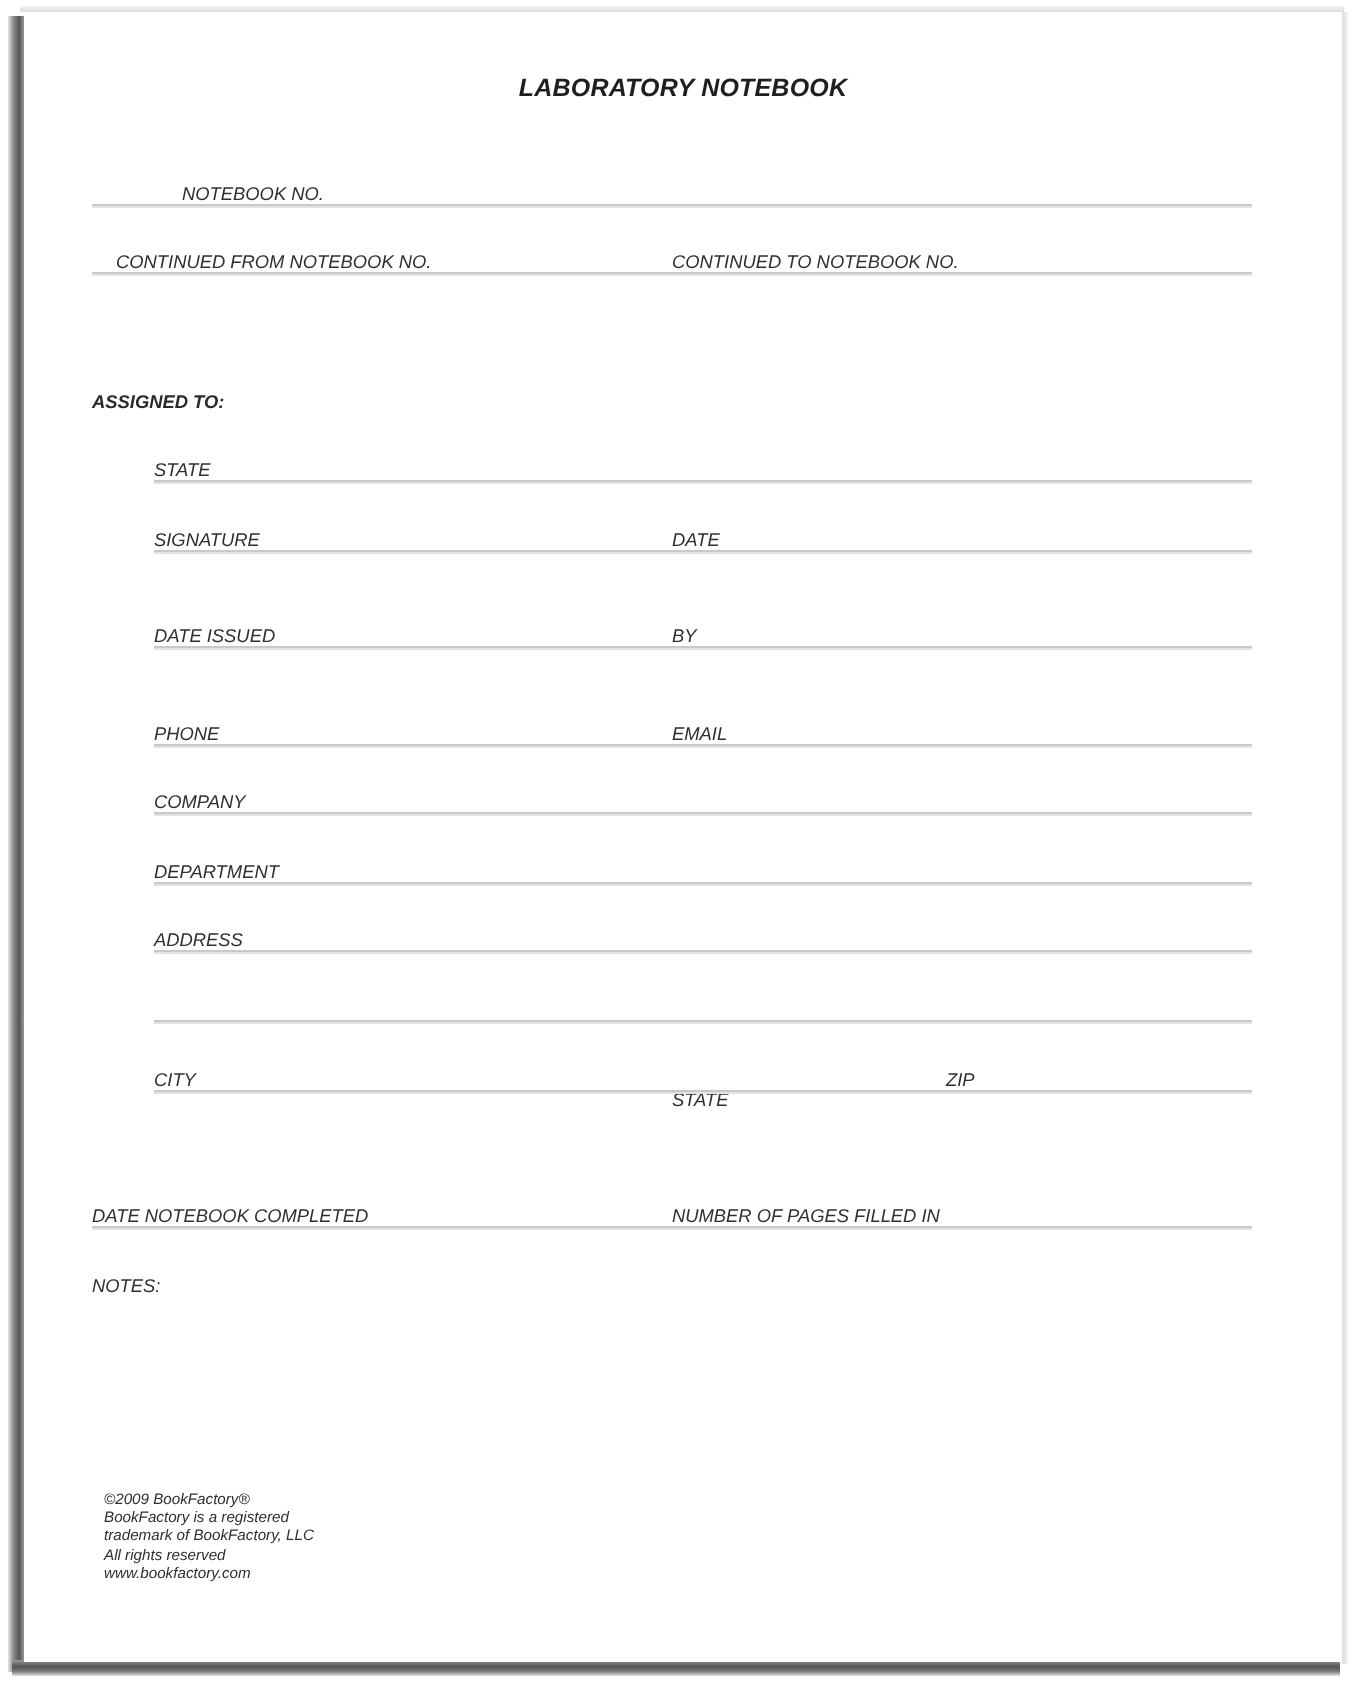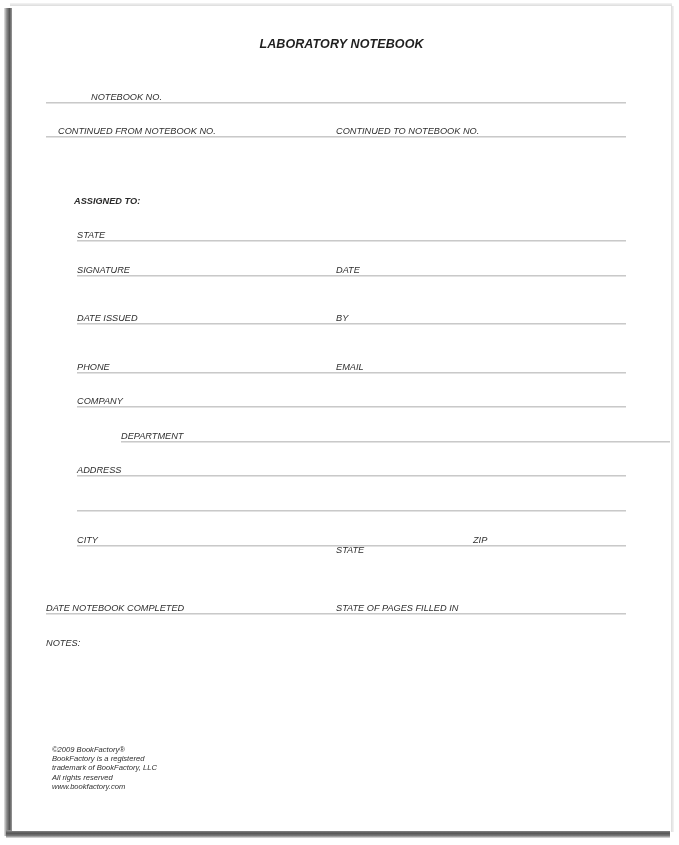--- a/index.html
+++ b/index.html
@@ -123,21 +123,21 @@
 
   <div class="field" style="left:34px; top:118px; width:290px;">
     <div class="label" style="left:0; top:2px;margin-left:12px;">CONTINUED FROM NOTEBOOK NO.</div>
     <div class="field-line" style="left:0; top:12px; width:290px;"></div>
   </div>
   <div class="field" style="left:324px; top:118px; width:290px;">
     <div class="label" style="left:0; top:2px;">CONTINUED TO NOTEBOOK NO.</div>
     <div class="field-line" style="left:0; top:12px; width:290px;"></div>
   </div>
 
-  <div class="section-label" style="left:34px; top:190px;margin-left:28px;">ASSIGNED TO:</div>
+  <div class="section-label" style="left:34px; top:190px;">ASSIGNED TO:</div>
 
   <div class="field" style="left:65px; top:222px; width:549px;">
     <div class="label" style="left:0; top:2px;">STATE</div>
     <div class="field-line" style="left:0; top:12px; width:549px;"></div>
   </div>
 
   <div class="field" style="left:324px; top:257px; width:290px;">
     <div class="label" style="left:0; top:2px;">DATE</div>
     <div class="field-line" style="left:0; top:12px; width:290px;"></div>
   </div>
@@ -162,21 +162,21 @@
   <div class="field" style="left:324px; top:354px; width:290px;">
     <div class="label" style="left:0; top:2px;">EMAIL</div>
     <div class="field-line" style="left:0; top:12px; width:290px;"></div>
   </div>
 
   <div class="field" style="left:65px; top:388px; width:549px;">
     <div class="label" style="left:0; top:2px;">COMPANY</div>
     <div class="field-line" style="left:0; top:12px; width:549px;"></div>
   </div>
 
-  <div class="field" style="left:65px; top:423px; width:549px;margin-left:44px;">
+  <div class="field" style="left:65px; top:423px; width:549px;">
     <div class="label" style="left:0; top:2px;">DEPARTMENT</div>
     <div class="field-line" style="left:0; top:12px; width:549px;"></div>
   </div>
 
   <div class="field" style="left:65px; top:457px; width:549px;">
     <div class="label" style="left:0; top:2px;">ADDRESS</div>
     <div class="field-line" style="left:0; top:12px; width:549px;"></div>
   </div>
 
   <div class="field" style="left:65px; top:492px; width:549px;">
@@ -194,21 +194,21 @@
   <div class="field" style="left:461px; top:527px; width:153px;">
     <div class="label" style="left:0; top:2px;">ZIP</div>
     <div class="field-line" style="left:0; top:12px; width:153px;"></div>
   </div>
 
   <div class="field" style="left:34px; top:595px; width:290px;">
     <div class="label" style="left:0; top:2px;">DATE NOTEBOOK COMPLETED</div>
     <div class="field-line" style="left:0; top:12px; width:290px;"></div>
   </div>
   <div class="field" style="left:324px; top:595px; width:290px;">
-    <div class="label" style="left:0; top:2px;">STATE OF PAGES FILLED IN</div>
+    <div class="label" style="left:0; top:2px;">NUMBER OF PAGES FILLED IN</div>
     <div class="field-line" style="left:0; top:12px; width:290px;"></div>
   </div>
 
   <div class="label" style="left:34px; top:632px;">NOTES:</div>
   <div style="position:absolute; left:34px; top:646px; width:580px; height:80px;"></div>
 
   <div class="footer">
     <div>©2009 BookFactory®</div>
     <div>BookFactory is a registered</div>
     <div>trademark of BookFactory, LLC</div>

